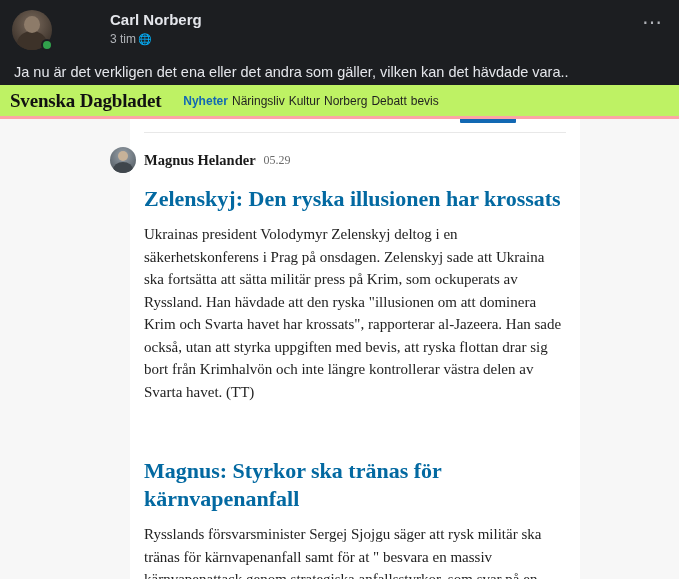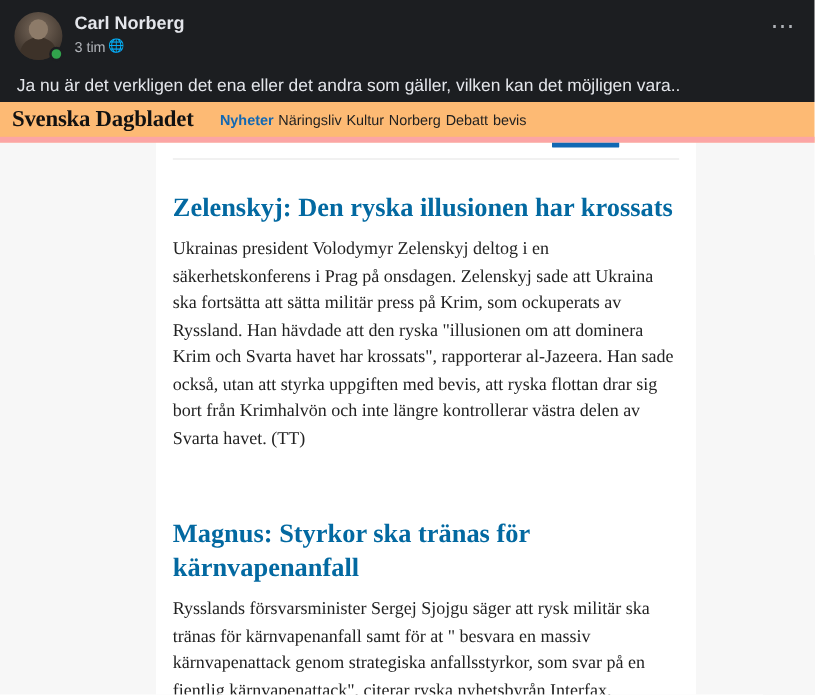--- a/index.html
+++ b/index.html
@@ -75,20 +75,21 @@
     height: 12px;
     border-radius: 50%;
     background: #31a24c;
     border: 2px solid #1c1e21;
   }
   .poster-meta {
     display: flex;
     flex-direction: column;
     justify-content: space-between;
     padding-top: 1px;
+    margin-left: 48px;
   }
   .poster-name {
     font-size: 15px;
     font-weight: bold;
     color: #e4e6eb;
     line-height: 18px;
   }
   .poster-sub {
     display: flex;
     align-items: center;
@@ -119,22 +120,22 @@
     margin-top: 13px;
     font-size: 14.5px;
     color: #e4e6eb;
     line-height: 19px;
     padding: 0 2px;
   }
 
   
   .pub-bar {
     height: 34px;
-    background: #fdba74;
-    border-bottom: 5px solid #fca5a5;
+    background: #bef264;
+    border-bottom: 3px solid #fca5a5;
     display: flex;
     align-items: center;
     padding: 0 10px;
     position: relative;
   }
   .pub-logo {
     font-family: "Liberation Serif", serif;
     font-size: 19px;
     font-weight: bold;
     color: #111111;
@@ -271,21 +272,21 @@
       </div>
       <div class="poster-meta">
         <div class="poster-name">Carl Norberg</div>
         <div class="poster-sub">
           <span>3 tim</span>
           <span class="globe-icon">🌐</span>
         </div>
       </div>
     </div>
     <div class="more-btn">⋯</div>
-    <div class="post-text">Ja nu är det verkligen det ena eller det andra som gäller, vilken kan det möjligen vara..</div>
+    <div class="post-text">Ja nu är det verkligen det ena eller det andra som gäller, vilken kan det hävdade vara..</div>
   </div>
 
   <div class="pub-bar">
     <div class="pub-logo">Svenska Dagbladet</div>
     <div class="pub-nav">
       <a class="active">Nyheter</a>
       <a>Näringsliv</a>
       <a>Kultur</a>
       <a>Norberg</a>
       <a>Debatt</a>
@@ -294,20 +295,25 @@
   </div>
 
   <div class="feed-wrap">
     <div class="page">
 
       <div class="top-strip">
         <div class="blue-stub"></div>
       </div>
 
       <div class="article">
+        <div class="byline">
+          <div class="byline-avatar"></div>
+          <div class="byline-name">Magnus Helander</div>
+          <div class="byline-time">05.29</div>
+        </div>
         <div class="headline">Zelenskyj: Den ryska illusionen har krossats</div>
         <p class="body-par">Ukrainas president Volodymyr Zelenskyj deltog i en säkerhetskonferens i Prag på onsdagen. Zelenskyj sade att Ukraina ska fortsätta att sätta militär press på Krim, som ockuperats av Ryssland. Han hävdade att den ryska "illusionen om att dominera Krim och Svarta havet har krossats", rapporterar al-Jazeera. Han sade också, utan att styrka uppgiften med bevis, att ryska flottan drar sig bort från Krimhalvön och inte längre kontrollerar västra delen av Svarta havet. (TT)</p>
       </div>
 
       <div class="gap-1"></div>
 
       <div class="article">
         <div class="headline">Magnus: Styrkor ska tränas för kärnvapenanfall</div>
         <p class="body-par">Rysslands försvarsminister Sergej Sjojgu säger att rysk militär ska tränas för kärnvapenanfall samt för at " besvara en massiv kärnvapenattack genom strategiska anfallsstyrkor, som svar på en fientlig kärnvapenattack", citerar ryska nyhetsbyrån Interfax.</p>
 

